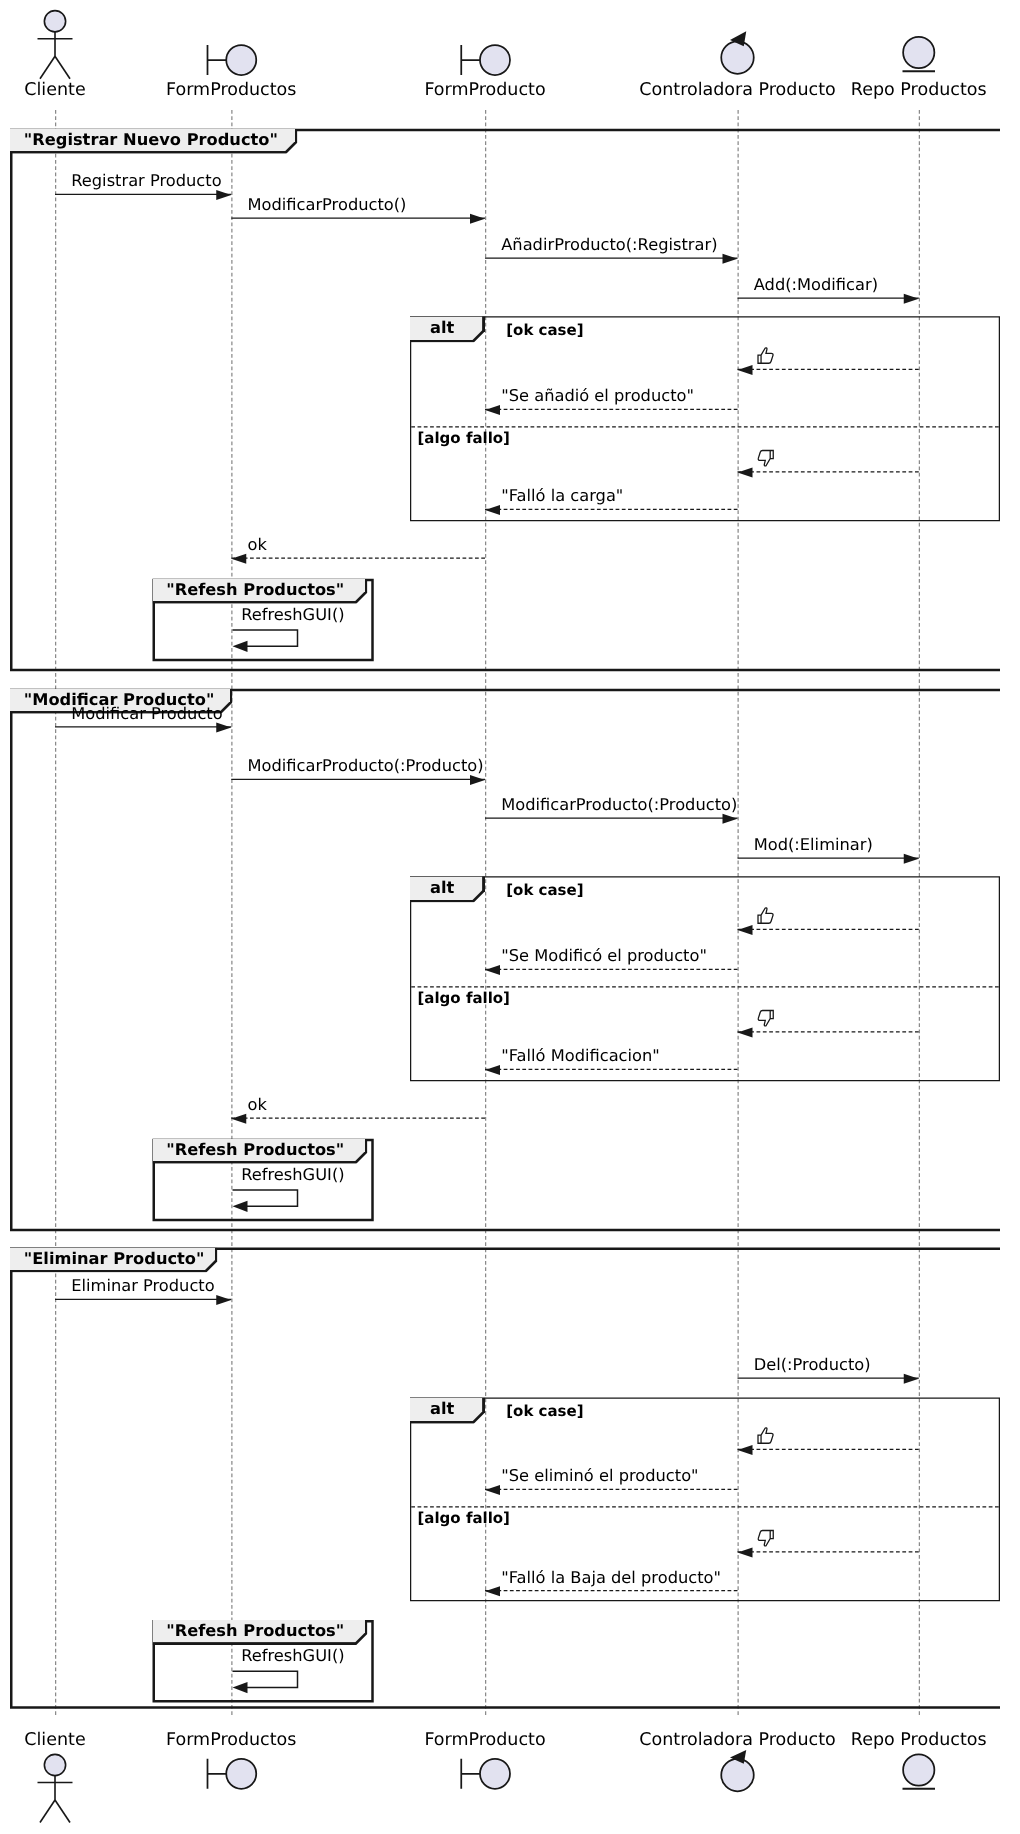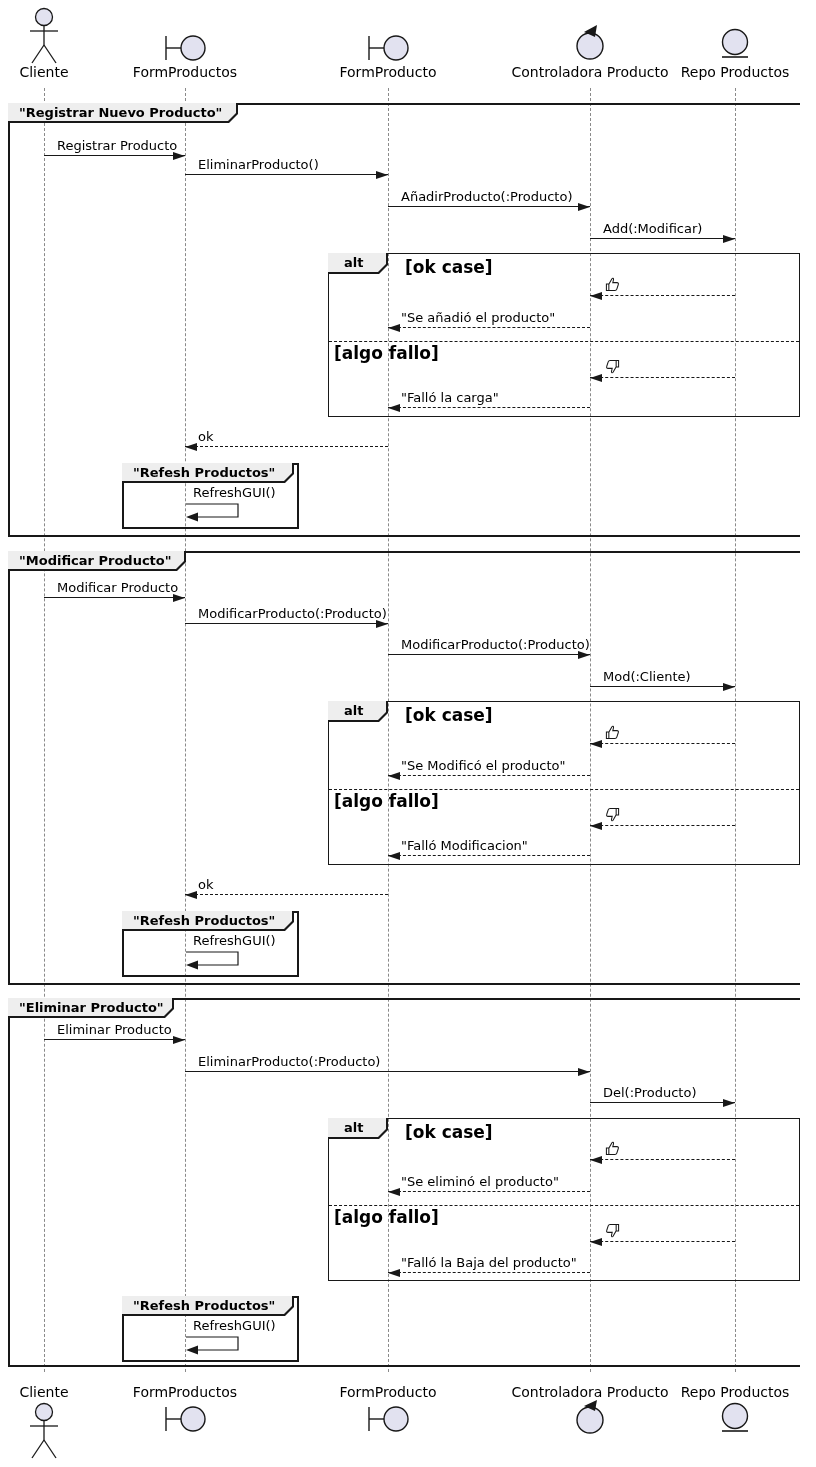--- a/index.html
+++ b/index.html
@@ -9,21 +9,21 @@
   .plabel{position:absolute;transform:translateX(-50%);font-size:14px;white-space:nowrap;z-index:3;}
   .picon{position:absolute;z-index:3;}
   .frame{position:absolute;border:2px solid #181818;box-sizing:border-box;z-index:2;}
   .altframe{position:absolute;border:1.5px solid #181818;box-sizing:border-box;z-index:2;}
   .pent{position:absolute;background:#181818;z-index:4;
         clip-path:polygon(0 0,100% 0,100% calc(100% - 9px),calc(100% - 9px) 100%,0 100%);}
   .pent-in{position:absolute;top:0;left:0;right:2px;bottom:2px;background:#eeeeee;
         clip-path:polygon(0 0,100% 0,100% calc(100% - 8px),calc(100% - 8px) 100%,0 100%);
         display:flex;align-items:center;}
   .ftitle{font-size:13px;font-weight:bold;padding-left:11px;white-space:nowrap;}
-  .guard{position:absolute;font-size:17px;font-weight:bold;white-space:nowrap;z-index:4;text-align:right;}
+  .guard{position:absolute;font-size:12px;font-weight:bold;white-space:nowrap;z-index:4;text-align:right;}
   .divider{position:absolute;left:0;width:100%;border-top:1px dashed #181818;z-index:3;}
   .msg{position:absolute;height:18px;z-index:5;}
   .msg .lbl{position:absolute;left:13px;top:0;font-size:13px;line-height:16px;white-space:nowrap;}
   .msg .line{position:absolute;left:0;right:0;bottom:0;border-top:1px solid #181818;}
   .msg.dashed .line{border-top-style:dashed;}
   .arr{position:absolute;width:0;height:0;border-top:4px solid transparent;border-bottom:4px solid transparent;bottom:-4px;}
   .arr.right{right:0;border-left:12px solid #181818;}
   .arr.left{left:0;border-right:12px solid #181818;}
   .thumb{position:absolute;left:15px;bottom:4px;}
   .selftext{position:absolute;font-size:13px;white-space:nowrap;z-index:5;}
@@ -89,26 +89,26 @@
         <span class="ftitle">"Registrar Nuevo Producto"</span>
       </div>
   </div>
 
   <div class="msg" style="left:44px;top:138px;width:141px">
     <span class="lbl">Registrar Producto</span>
     <div class="line"></div>
       <span class="arr right"></span>
   </div>
   <div class="msg" style="left:185px;top:157px;width:203px">
-    <span class="lbl">EliminarProducto()</span>
+    <span class="lbl">ModificarProducto()</span>
     <div class="line"></div>
       <span class="arr right"></span>
   </div>
   <div class="msg" style="left:388px;top:189px;width:202px">
-    <span class="lbl">AñadirProducto(:Producto)</span>
+    <span class="lbl">AñadirProducto(:Registrar)</span>
     <div class="line"></div>
       <span class="arr right"></span>
   </div>
   <div class="msg" style="left:590px;top:221px;width:145px">
     <span class="lbl">Add(:Modificar)</span>
     <div class="line"></div>
       <span class="arr right"></span>
   </div>
 
   <div class="altframe" style="left:328px;top:253px;width:472px;height:164px">
@@ -172,37 +172,37 @@
     </svg>
   </div>
 
   <div class="frame" style="left:8px;top:551px;width:799px;height:434px"></div>
   <div class="pent" style="left:8px;top:551px;width:178px;height:20px">
     <div class="pent-in">
         <span class="ftitle">"Modificar Producto"</span>
       </div>
   </div>
 
-  <div class="msg" style="left:44px;top:580px;width:141px">
+  <div class="msg" style="left:44px;top:564px;width:141px">
     <span class="lbl">Modificar Producto</span>
     <div class="line"></div>
       <span class="arr right"></span>
   </div>
   <div class="msg" style="left:185px;top:606px;width:203px">
     <span class="lbl">ModificarProducto(:Producto)</span>
     <div class="line"></div>
       <span class="arr right"></span>
   </div>
   <div class="msg" style="left:388px;top:637px;width:202px">
     <span class="lbl">ModificarProducto(:Producto)</span>
     <div class="line"></div>
       <span class="arr right"></span>
   </div>
   <div class="msg" style="left:590px;top:669px;width:145px">
-    <span class="lbl">Mod(:Cliente)</span>
+    <span class="lbl">Mod(:Eliminar)</span>
     <div class="line"></div>
       <span class="arr right"></span>
   </div>
 
   <div class="altframe" style="left:328px;top:701px;width:472px;height:164px">
     <div class="divider" style="top:87px"></div>
     <div class="guard" style="left:5px;top:89px">[algo fallo]</div>
   </div>
   <div class="pent" style="left:328px;top:701px;width:60px;height:21px">
     <div class="pent-in">
@@ -263,25 +263,20 @@
 
   <div class="frame" style="left:8px;top:998px;width:799px;height:369px"></div>
   <div class="pent" style="left:8px;top:998px;width:166px;height:20px">
     <div class="pent-in">
         <span class="ftitle">"Eliminar Producto"</span>
       </div>
   </div>
 
   <div class="msg" style="left:44px;top:1022px;width:141px">
     <span class="lbl">Eliminar Producto</span>
-    <div class="line"></div>
-      <span class="arr right"></span>
-  </div>
-  <div class="msg" style="left:185px;top:1054px;width:405px">
-    <span class="lbl">EliminarProducto(:Producto)</span>
     <div class="line"></div>
       <span class="arr right"></span>
   </div>
   <div class="msg" style="left:590px;top:1085px;width:145px">
     <span class="lbl">Del(:Producto)</span>
     <div class="line"></div>
       <span class="arr right"></span>
   </div>
 
   <div class="altframe" style="left:328px;top:1118px;width:472px;height:163px">

